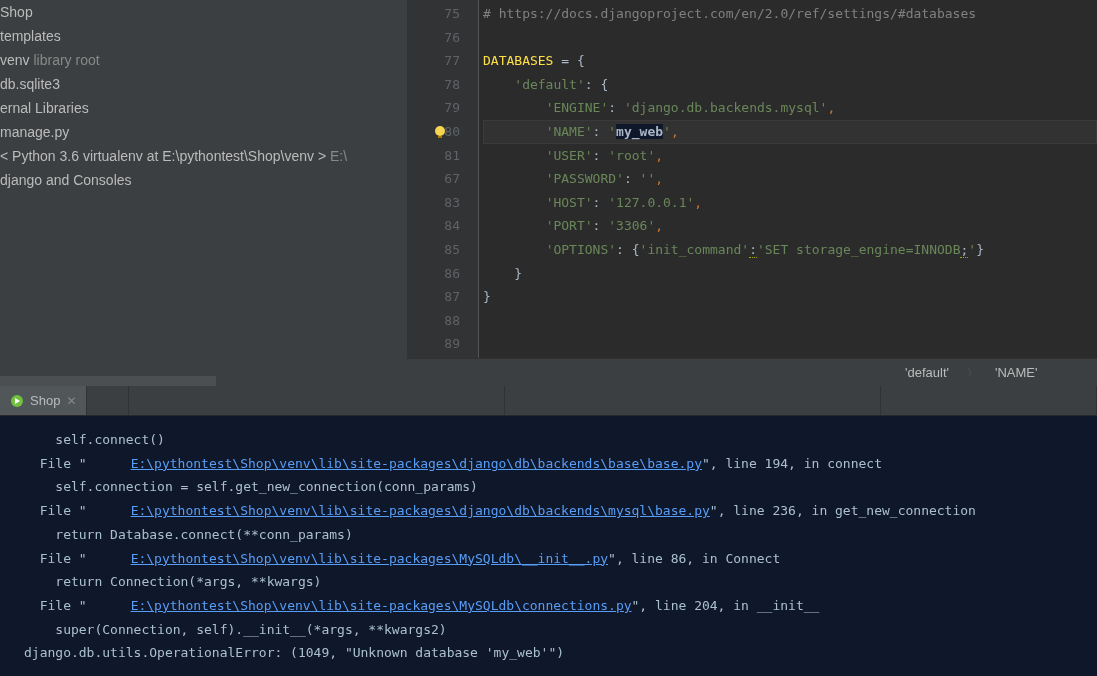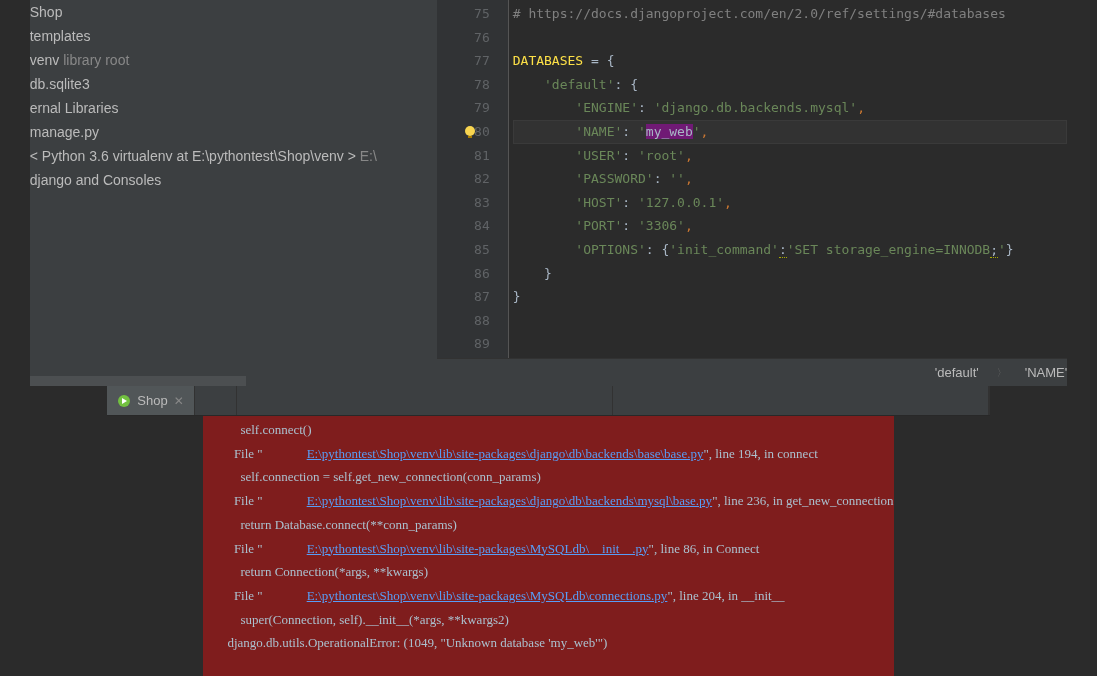--- a/index.html
+++ b/index.html
@@ -5,21 +5,21 @@
 * { margin: 0; padding: 0; box-sizing: border-box; }
 body {
   font-family: "Consolas", "DejaVu Sans Mono", monospace;
   font-size: 13px;
   background: #2b2b2b;
   color: #a9b7c6;
   width: 1097px;
   height: 676px;
   overflow: hidden;
 }
-.container { display: flex; flex-direction: column; height: 100%; align-items: center; }
+.container { display: flex; flex-direction: column; height: 100%; }
 .top { display: flex; height: 386px; }
 .sidebar {
   width: 407px;
   background: #3c3f41;
   color: #bbbbbb;
   font-family: "Segoe UI", Arial, sans-serif;
   font-size: 14px;
   overflow: hidden;
   position: relative;
 }
@@ -64,21 +64,21 @@
 .line { height: 23.6px; position: relative; }
 .line.current {
   background: #323232;
   box-shadow: inset 0 0 0 1px #3a3a3a;
 }
 .cmt { color: #808080; }
 .str { color: #6a8759; }
 .kw  { color: #fde047; }
 .pun { color: #cc7832; }
 .op  { color: #a9b7c6; }
-.sel { background: #701a75; color: #a9b7c6; }
+.sel { background: #0f172a; color: #a9b7c6; font-weight: bold; }
 .warn-underline { border-bottom: 1px dotted #a9a900; }
 .bulb {
   position: absolute;
   left: -50px;
   top: 3px;
   width: 14px; height: 14px;
 }
 .breadcrumb {
   height: 28px;
   background: #3c3f41;
@@ -116,26 +116,25 @@
   color: #72c040; font-weight: bold; font-size: 11px;
 }
 .tab .close { color: #888; font-size: 12px; cursor: pointer; }
 .tabbar .segment { border-right: 1px solid #323232; }
 .tabbar .seg1 { width: 42px; }
 .tabbar .seg2 { width: 376px; }
 .tabbar .seg3 { width: 376px; }
 .tabbar .seg4 { flex: 1; }
 .console {
   flex: 1;
-  background: #7f1d1d;
+  background: #0f172a;
   line-height: 23.7px;
-  padding: 2px 0 0 24px;
+  padding: 12px 0 0 24px;
   white-space: pre;
   overflow: hidden;
-  font-family: Liberation Serif, serif;
 }
 .link { color: #589df6; text-decoration: underline; cursor: pointer; margin-left: 44px; }
 .errline { color: #abc0ce; }
 </style>
 </head>
 <body>
 
 <div class="container">
   <div class="top">
     <div class="sidebar">
@@ -154,21 +153,21 @@
     <div class="editor">
       <div class="code-area">
         <div class="gutter" id="gutter">
             <div>75</div>
             <div>76</div>
             <div>77</div>
             <div>78</div>
             <div>79</div>
             <div>80</div>
             <div>81</div>
-            <div>82</div>
+            <div>67</div>
             <div>83</div>
             <div>84</div>
             <div>85</div>
             <div>86</div>
             <div>87</div>
             <div>88</div>
             <div>89</div>
           </div>
         <div class="code" id="code"><div class="line"><span class="cmt"># https://docs.djangoproject.com/en/2.0/ref/settings/#databases</span></div><div class="line"></div><div class="line"><span class="kw">DATABASES </span><span class="op">= </span><span class="op">{</span></div><div class="line">    <span class="str">'default'</span><span class="op">: </span><span class="op">{</span></div><div class="line">        <span class="str">'ENGINE'</span><span class="op">: </span><span class="str">'django.db.backends.mysql'</span><span class="pun">,</span></div><div class="line current"><span class="bulb"><svg viewBox="0 0 14 14" width="14" height="14">
                   <circle cx="7" cy="6" r="5" fill="#f8d550"></circle>

